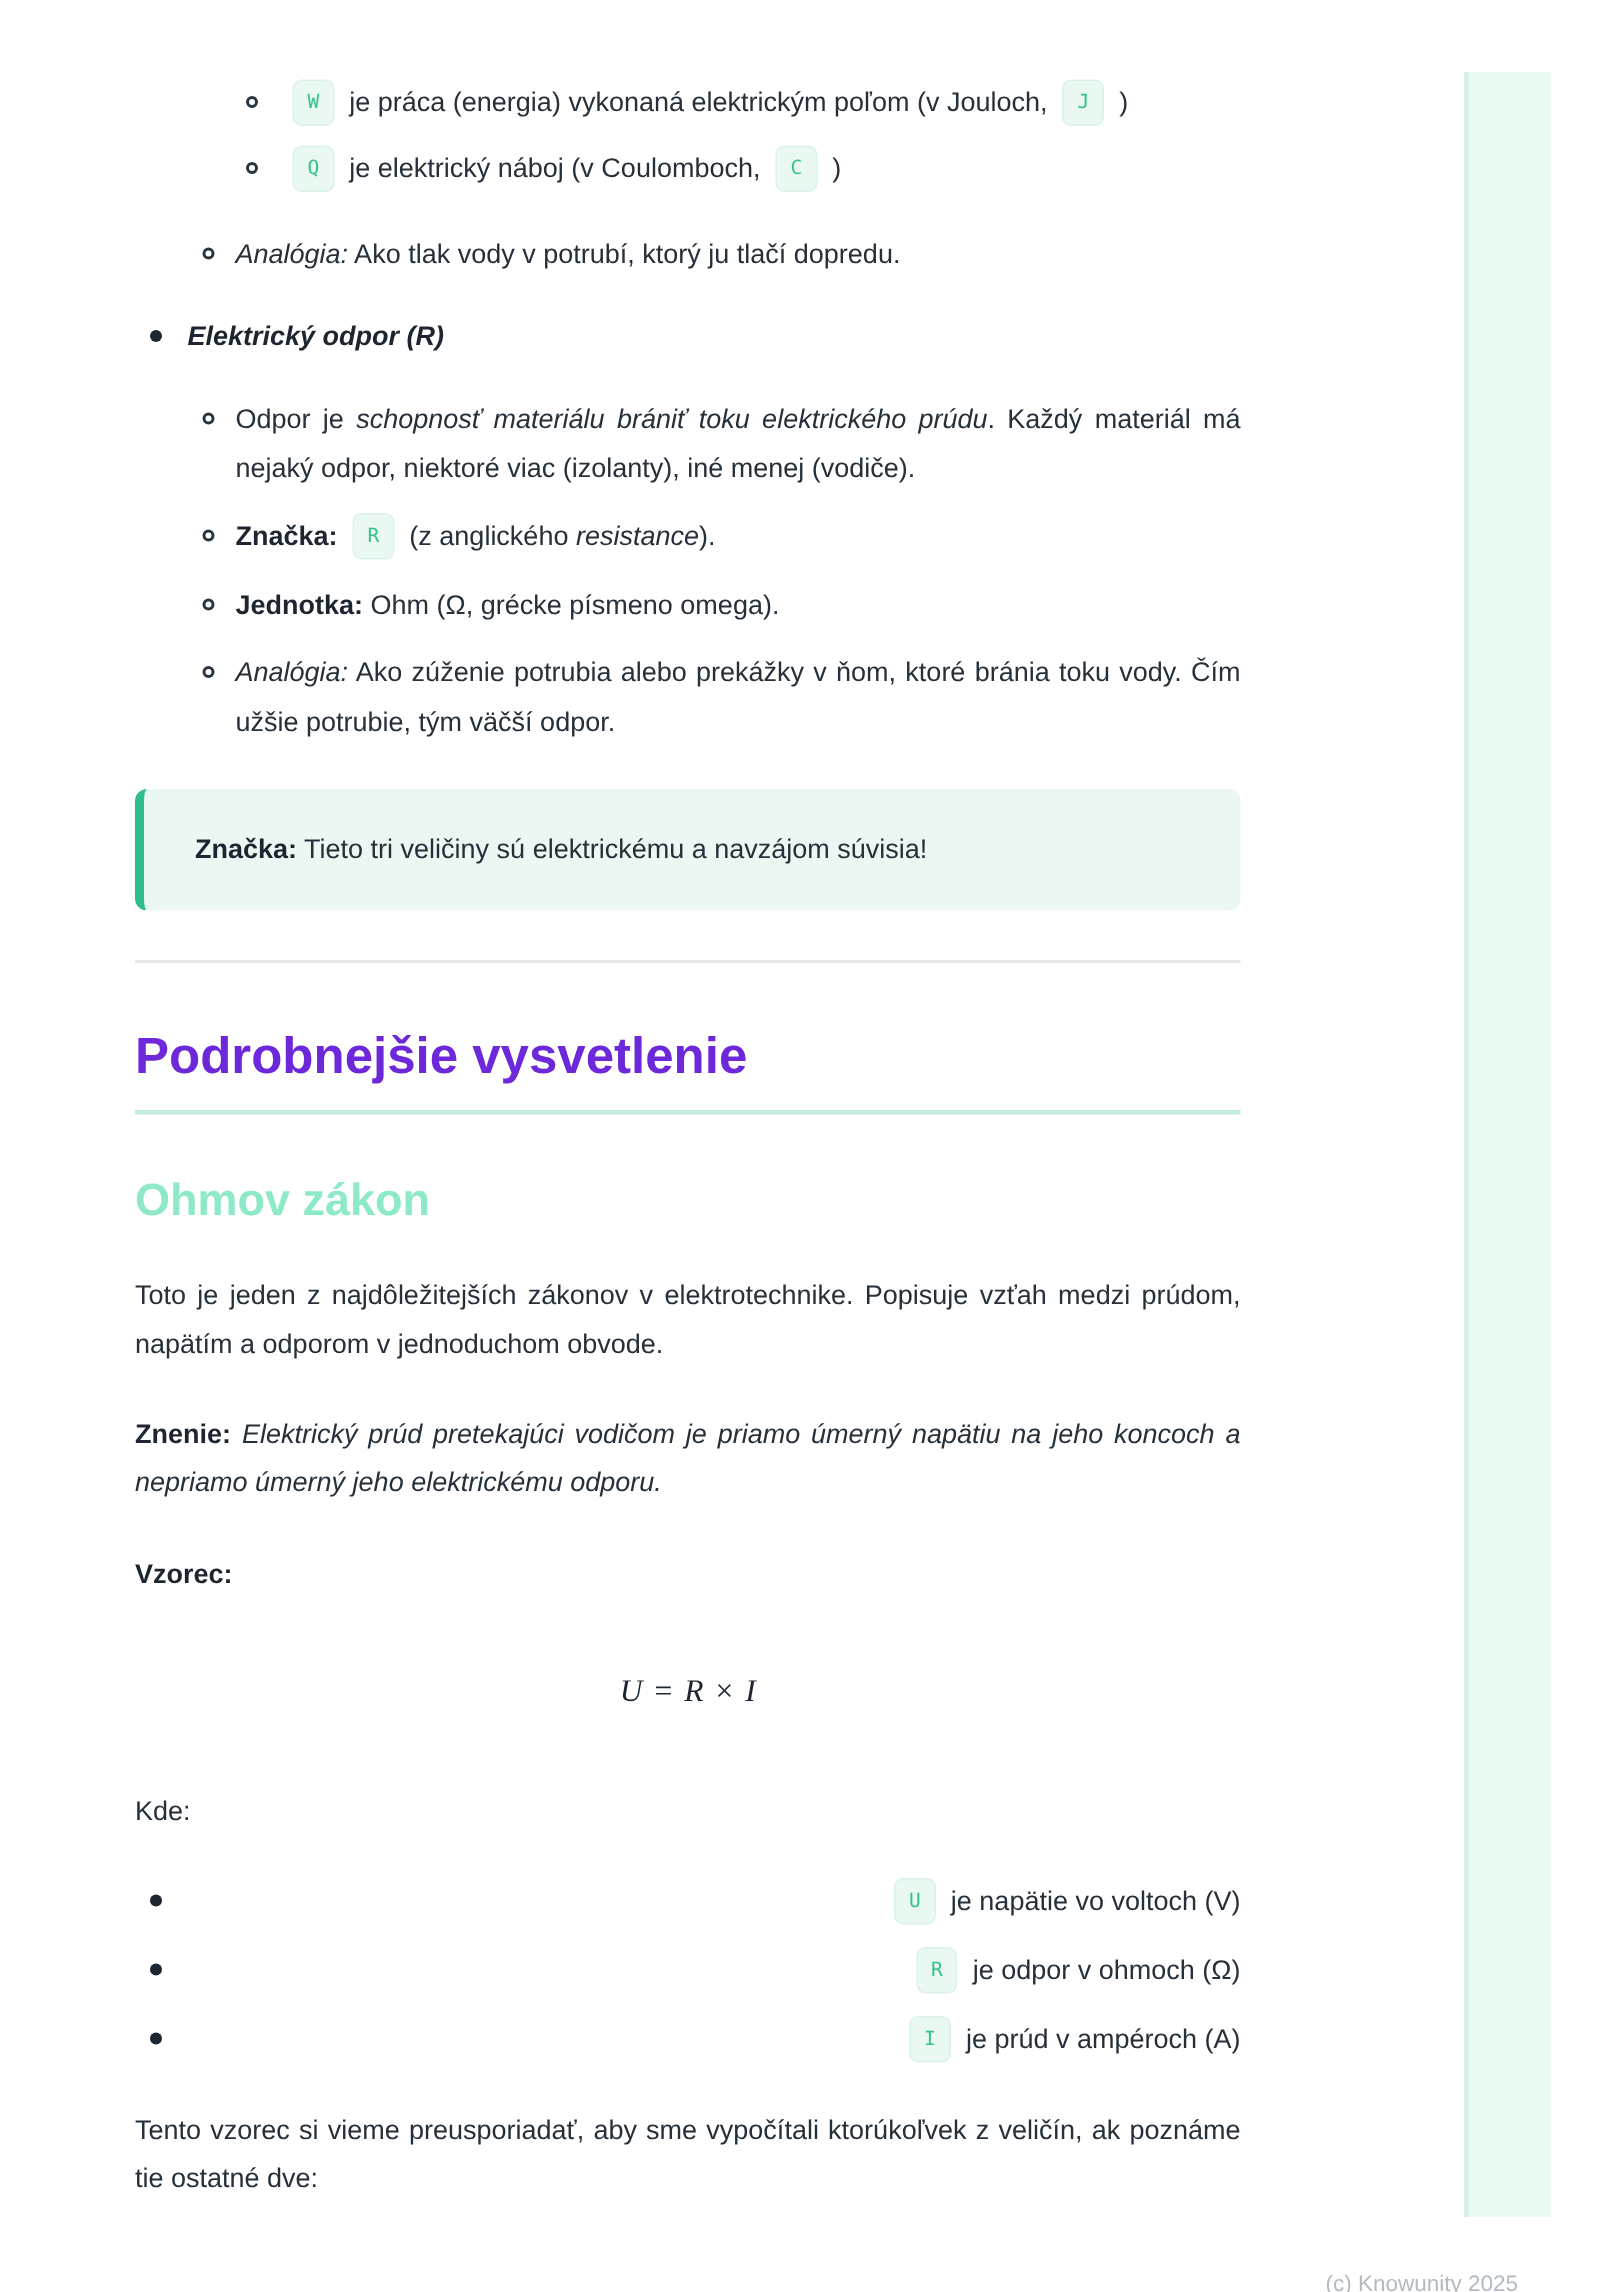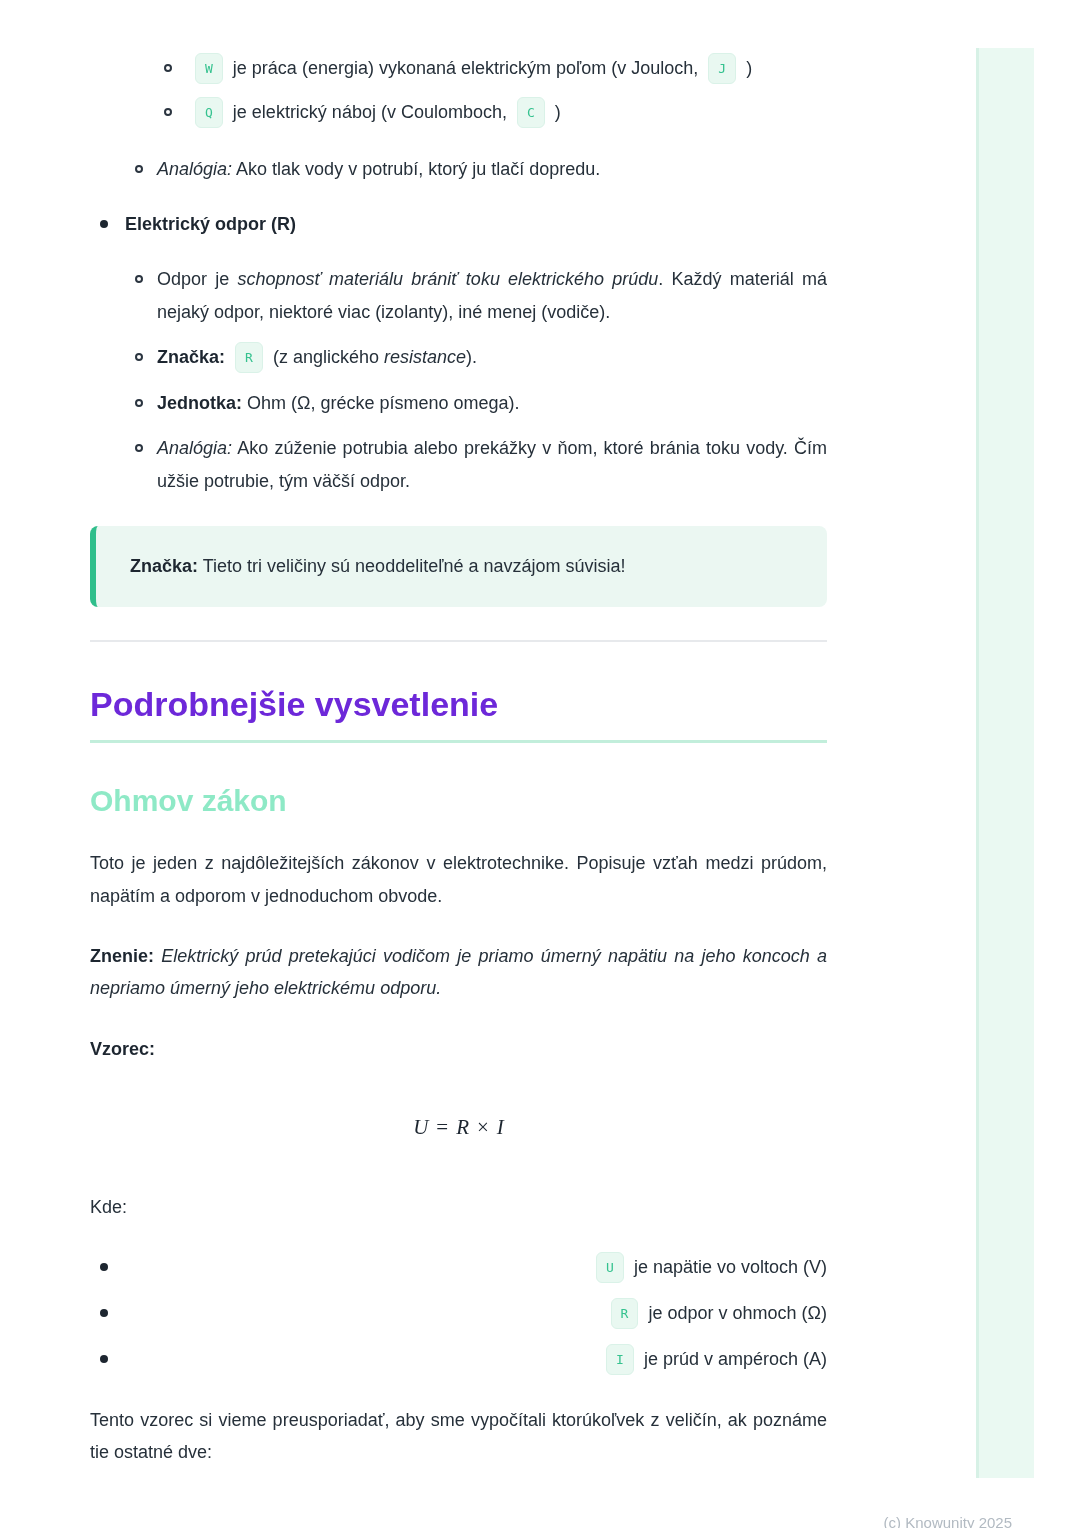--- a/index.html
+++ b/index.html
@@ -37,21 +37,21 @@
   .chip {
     display:inline-block; font-family:"DejaVu Sans Mono", monospace;
     font-size:13px; line-height:1; color:#35c28f; background:#e9f8f1;
     border:1px solid #daf2e8; border-radius:6px; padding:8px 9px;
     margin:0 5px; vertical-align:middle; transform:translateY(-1px);
   }
   .bold { font-weight:bold; color:#1d2630; }
   .it { font-style:italic; }
   .just { text-align:justify; }
   .mt24 { margin-top:24px; }
-  .heading-l1 { margin-top:23px; font-weight:bold; color:#1d2630; }
+  .heading-l1 { margin-top:23px; font-weight:bold; color:#1d2630;font-style:italic; }
   .sublist { margin-top:23px; }
   .sublist li { margin-bottom:13px; }
   .callout {
     margin-top:29px; background:#ebf7f2; border-left:6px solid #2fbe8b;
     border-radius:8px; padding:24px 40px 25px 34px;
   }
   .divider { margin-top:33px; height:2px; background:#e7e9ec; border:none; }
   h1.title {
     margin-top:42px; font-size:34px; line-height:1.2; font-weight:bold; color:#6d28d9;
   }
@@ -126,21 +126,21 @@
       </li>
       <li class="l2 just">
         <span class="marker ring"></span>
         <span class="it">Analógia:</span>
         <span>Ako zúženie potrubia alebo prekážky v ňom, ktoré bránia toku vody. Čím užšie potrubie, tým väčší odpor.</span>
       </li>
     </ul>
 
     <div class="callout">
       <span class="bold">Značka:</span>
-      <span>Tieto tri veličiny sú neoddeliteľné a navzájom súvisia!</span>
+      <span>Tieto tri veličiny sú elektrickému a navzájom súvisia!</span>
     </div>
 
     <hr class="divider">
 
     <h1 class="title">Podrobnejšie vysvetlenie</h1>
     <div class="title-underline"></div>
     <h2 class="subtitle">Ohmov zákon</h2>
 
     <p class="para just">Toto je jeden z najdôležitejších zákonov v elektrotechnike. Popisuje vzťah medzi prúdom, napätím a odporom v jednoduchom obvode.</p>
 

